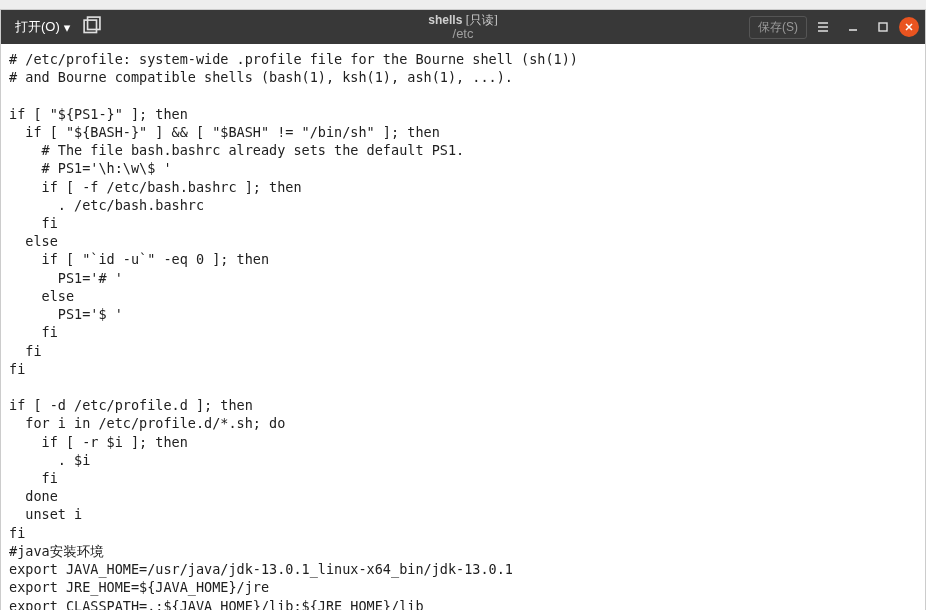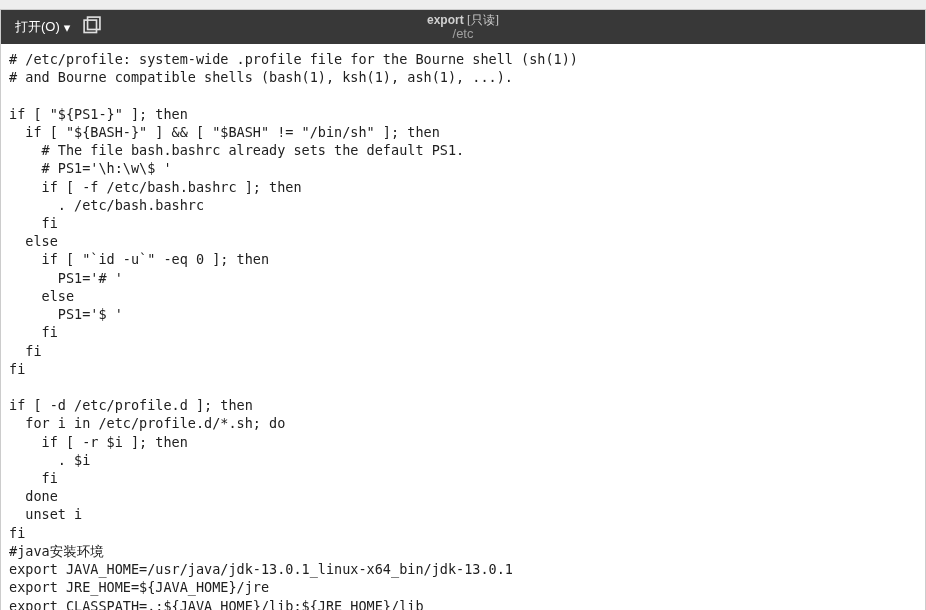--- a/index.html
+++ b/index.html
@@ -64,22 +64,45 @@
       <span class="icon-btn">
         <svg viewBox="0 0 16 16">
           <rect x="3" y="3" width="9" height="9" fill="none" stroke="#e0e0e0" stroke-width="1.2"></rect>
           <rect x="5.5" y="0.8" width="9" height="9" fill="none" stroke="#e0e0e0" stroke-width="1.2"></rect>
         </svg>
       </span>
     </div>
 
     <div class="tb-center">
       <div class="title-main">
-        <b>export</b>
+        <b>shells</b>
         <span class="readonly">[只读]</span>
       </div>
       <div class="title-sub">/etc</div>
     </div>
 
+    <div class="tb-right">
+      <span class="save-btn">保存(S)</span>
+      <span class="win-ctrl">
+        <svg viewBox="0 0 12 12">
+          <path d="M1 2h10M1 6h10M1 10h10" stroke="#e0e0e0" stroke-width="1.4"></path>
+        </svg>
+      </span>
+      <span class="win-ctrl">
+        <svg viewBox="0 0 12 12">
+          <path d="M2 9h8" stroke="#e0e0e0" stroke-width="1.6"></path>
+        </svg>
+      </span>
+      <span class="win-ctrl">
+        <svg viewBox="0 0 12 12">
+          <rect x="2" y="2" width="8" height="8" fill="none" stroke="#e0e0e0" stroke-width="1.4"></rect>
+        </svg>
+      </span>
+      <span class="win-ctrl close-ctrl">
+        <svg viewBox="0 0 10 10">
+          <path d="M2 2l6 6M8 2l-6 6" stroke="#fff" stroke-width="1.5"></path>
+        </svg>
+      </span>
+    </div>
   </div>
 
   <div class="editor" id="editor"><div># /etc/profile: system-wide .profile file for the Bourne shell (sh(1))</div><div># and Bourne compatible shells (bash(1), ksh(1), ash(1), ...).</div><div>&nbsp;</div><div>if [ "${PS1-}" ]; then</div><div>  if [ "${BASH-}" ] &amp;&amp; [ "$BASH" != "/bin/sh" ]; then</div><div>    # The file bash.bashrc already sets the default PS1.</div><div>    # PS1='\h:\w\$ '</div><div>    if [ -f /etc/bash.bashrc ]; then</div><div>      . /etc/bash.bashrc</div><div>    fi</div><div>  else</div><div>    if [ "`id -u`" -eq 0 ]; then</div><div>      PS1='# '</div><div>    else</div><div>      PS1='$ '</div><div>    fi</div><div>  fi</div><div>fi</div><div>&nbsp;</div><div>if [ -d /etc/profile.d ]; then</div><div>  for i in /etc/profile.d/*.sh; do</div><div>    if [ -r $i ]; then</div><div>      . $i</div><div>    fi</div><div>  done</div><div>  unset i</div><div>fi</div><div>#java安装环境</div><div>export JAVA_HOME=/usr/java/jdk-13.0.1_linux-x64_bin/jdk-13.0.1</div><div>export JRE_HOME=${JAVA_HOME}/jre</div><div>export CLASSPATH=.:${JAVA_HOME}/lib:${JRE_HOME}/lib</div><div class="cursor-line">export PATH=${JAVA_HOME}/bin:$PATH</div></div>
 </div>
 
 </body></html>

